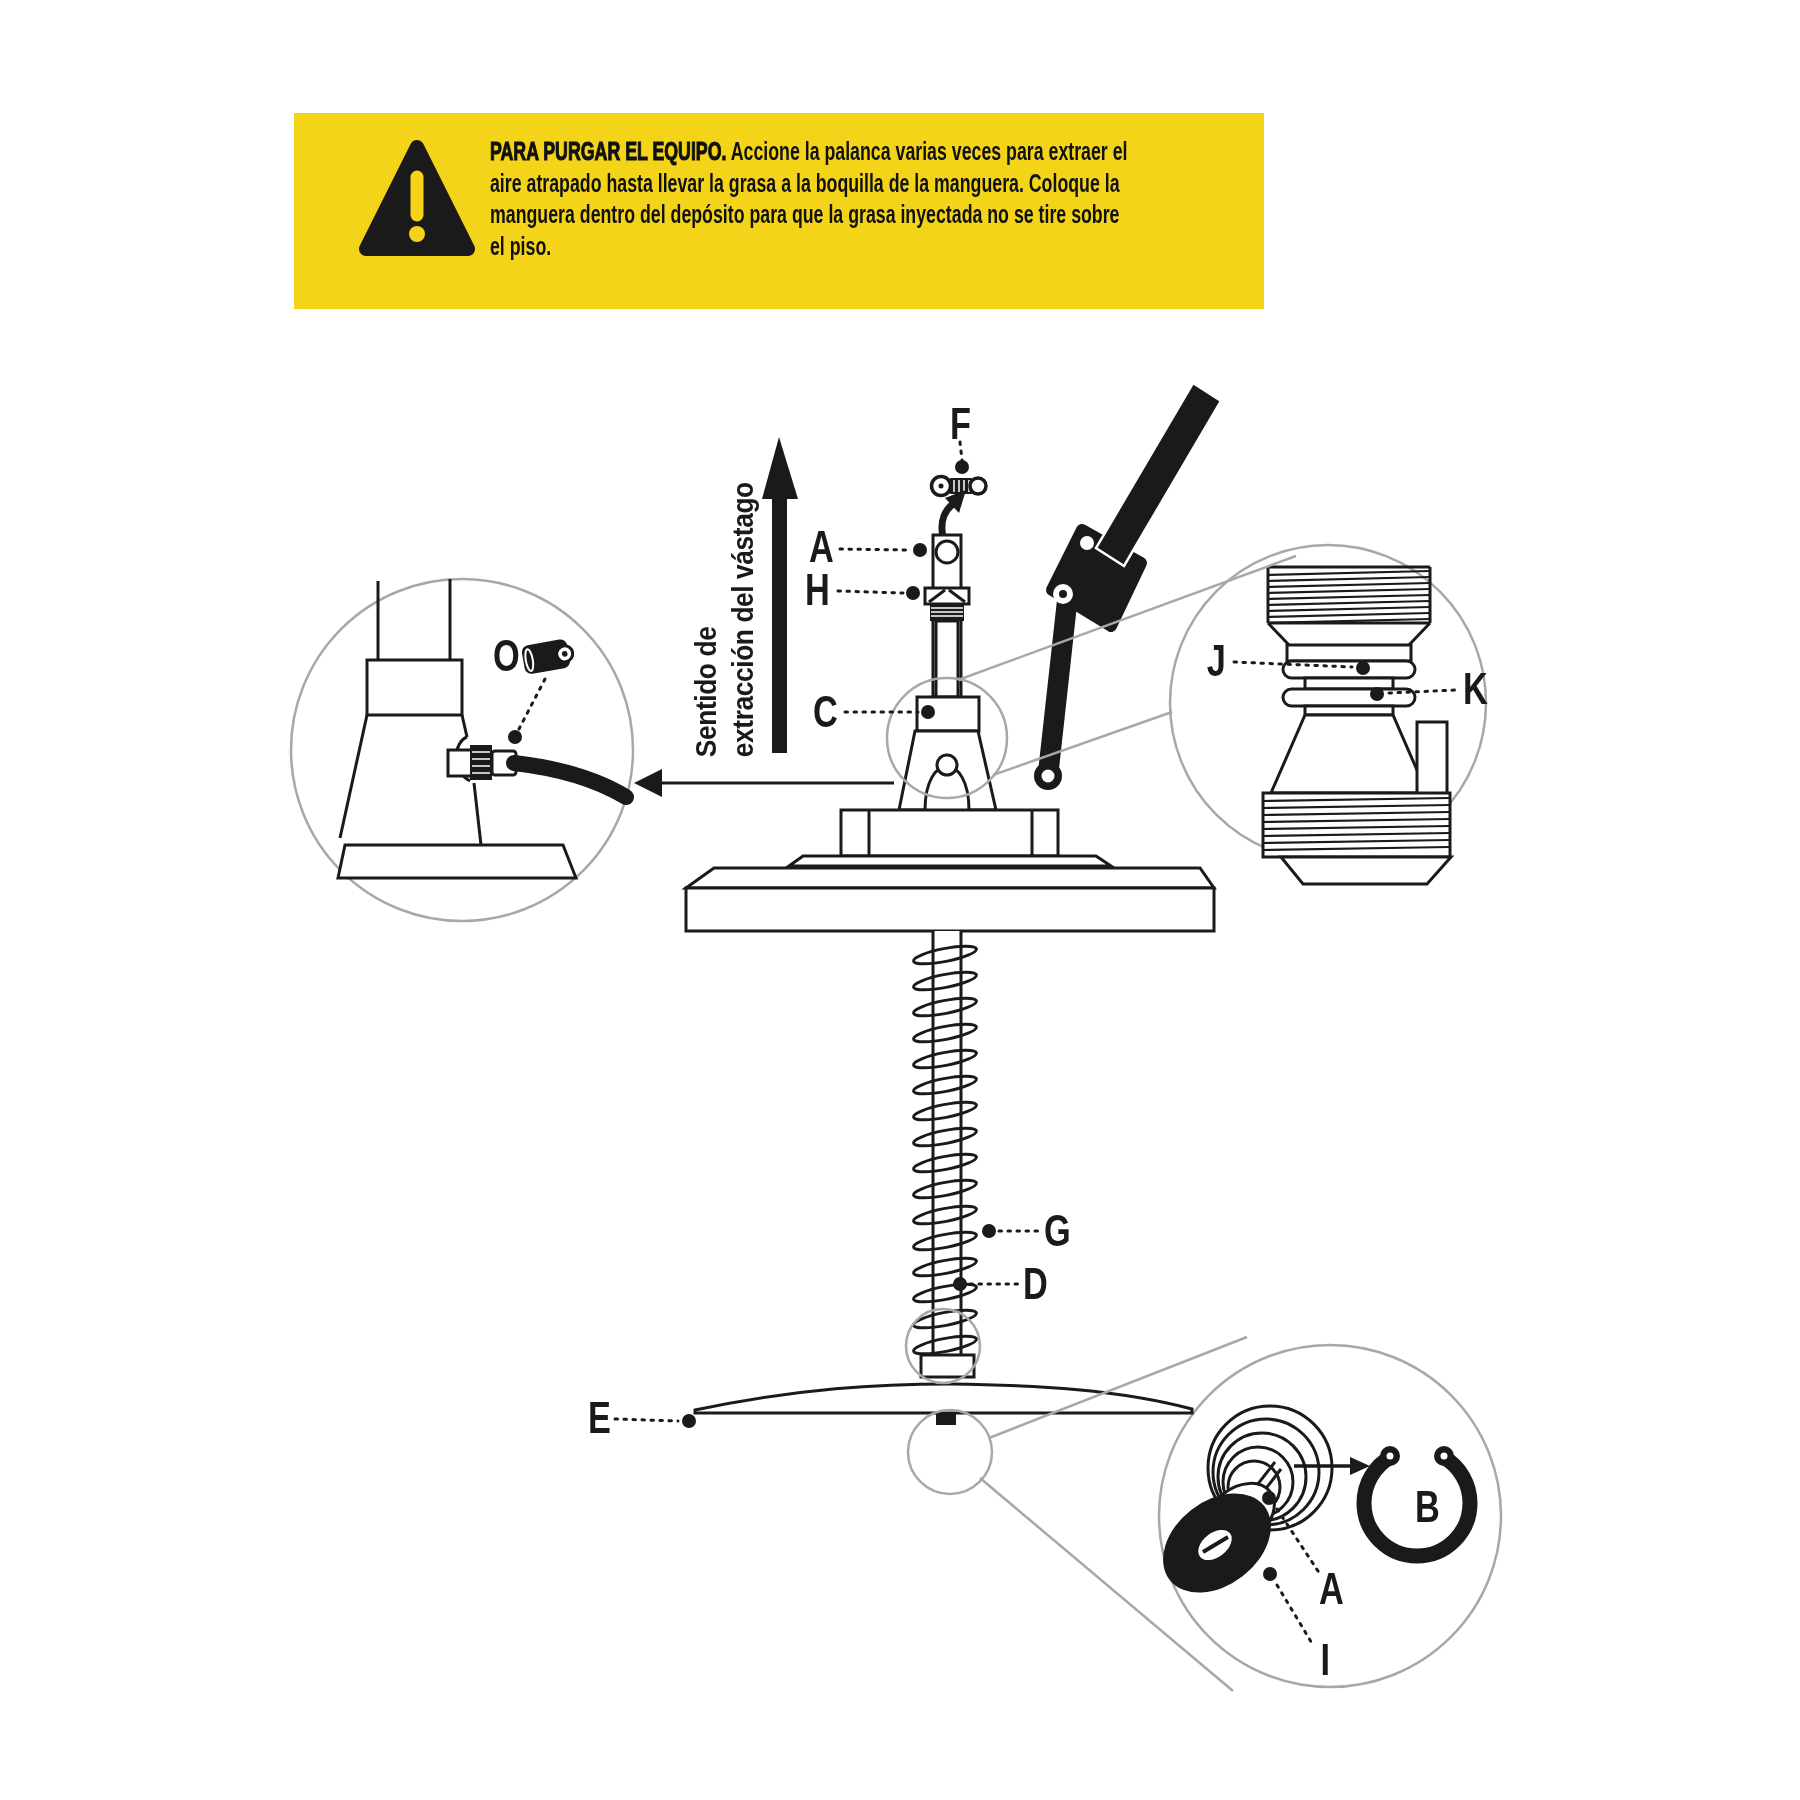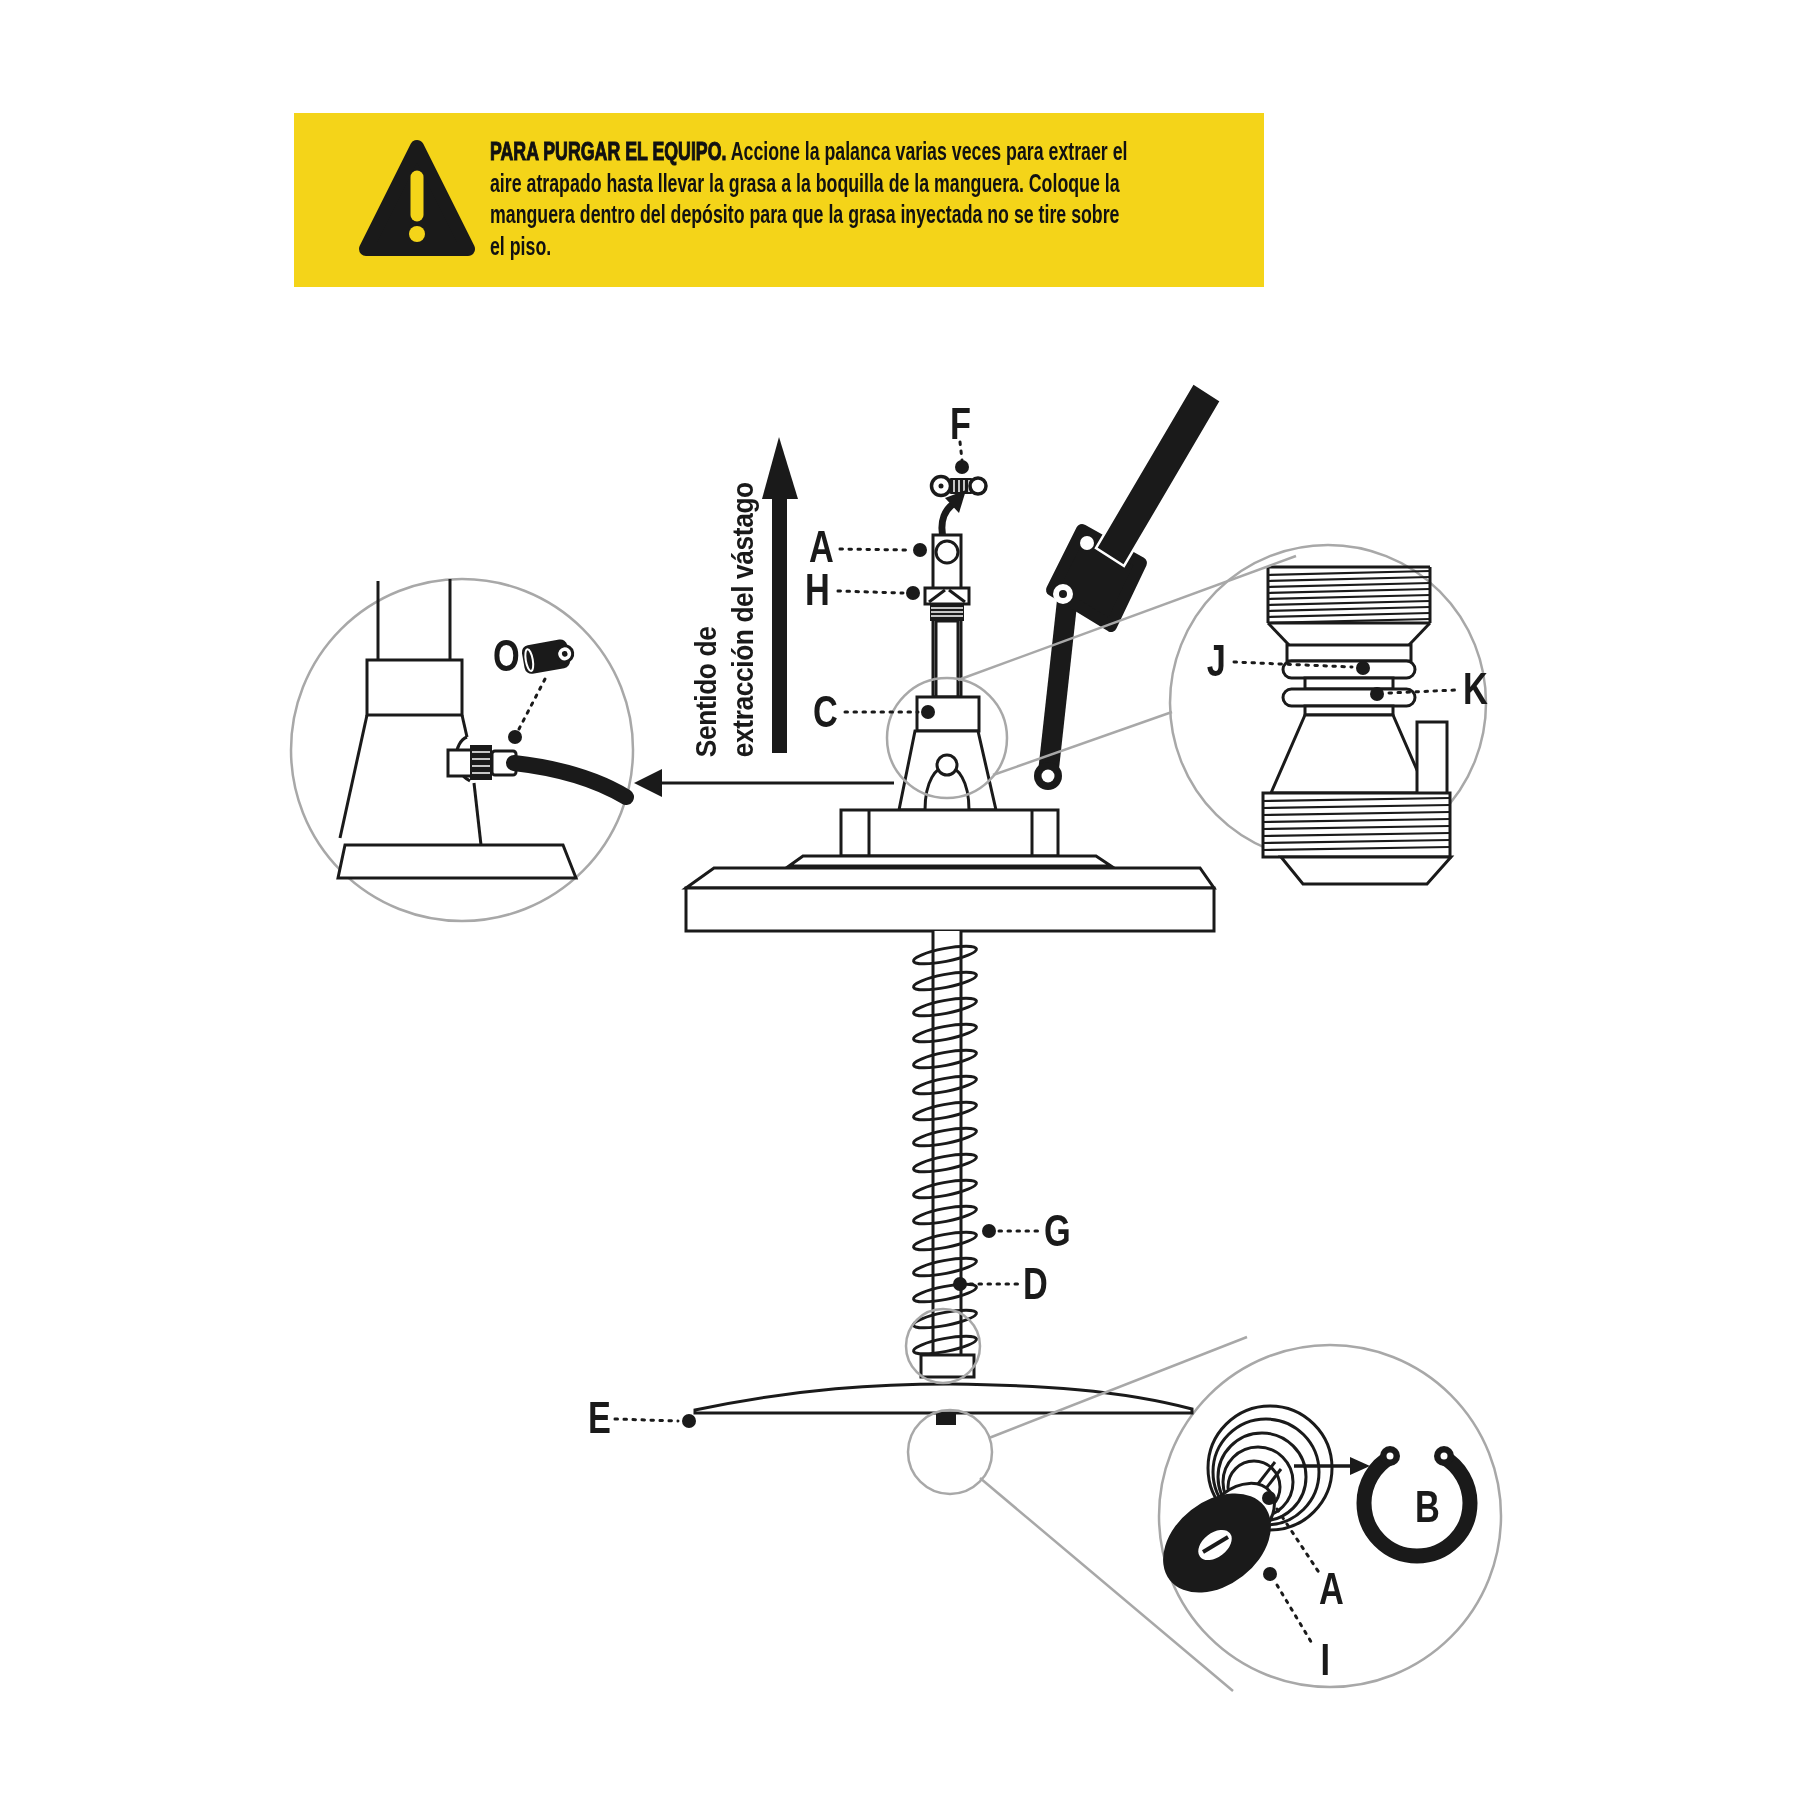--- a/index.html
+++ b/index.html
@@ -3,21 +3,21 @@
 <meta charset="utf-8">
 <style>
   html,body{margin:0;padding:0;background:#fff;}
   .canvas{
     position:relative;width:1800px;height:1800px;background:#fff;overflow:hidden;
     font-family:"Liberation Sans",sans-serif;color:#1a1a1a;
   }
   .diagram-svg{position:absolute;left:0;top:0;}
   
   .warning-banner{
-    position:absolute;left:294px;top:113px;width:970px;height:174px;
+    position:absolute;left:294px;top:113px;width:970px;height:196px;
     background:#F4D419;
   }
   .warn-tri{position:absolute;left:62px;top:26px;}
   .warn-lines{
     position:absolute;left:196px;top:23px;
     transform:scaleX(0.67);transform-origin:0 0;
     font-size:26.5px;line-height:31.5px;font-weight:700;color:#111;
     white-space:nowrap;letter-spacing:0;
   }
   .warn-head{font-weight:700;-webkit-text-stroke:1.1px #111;}

